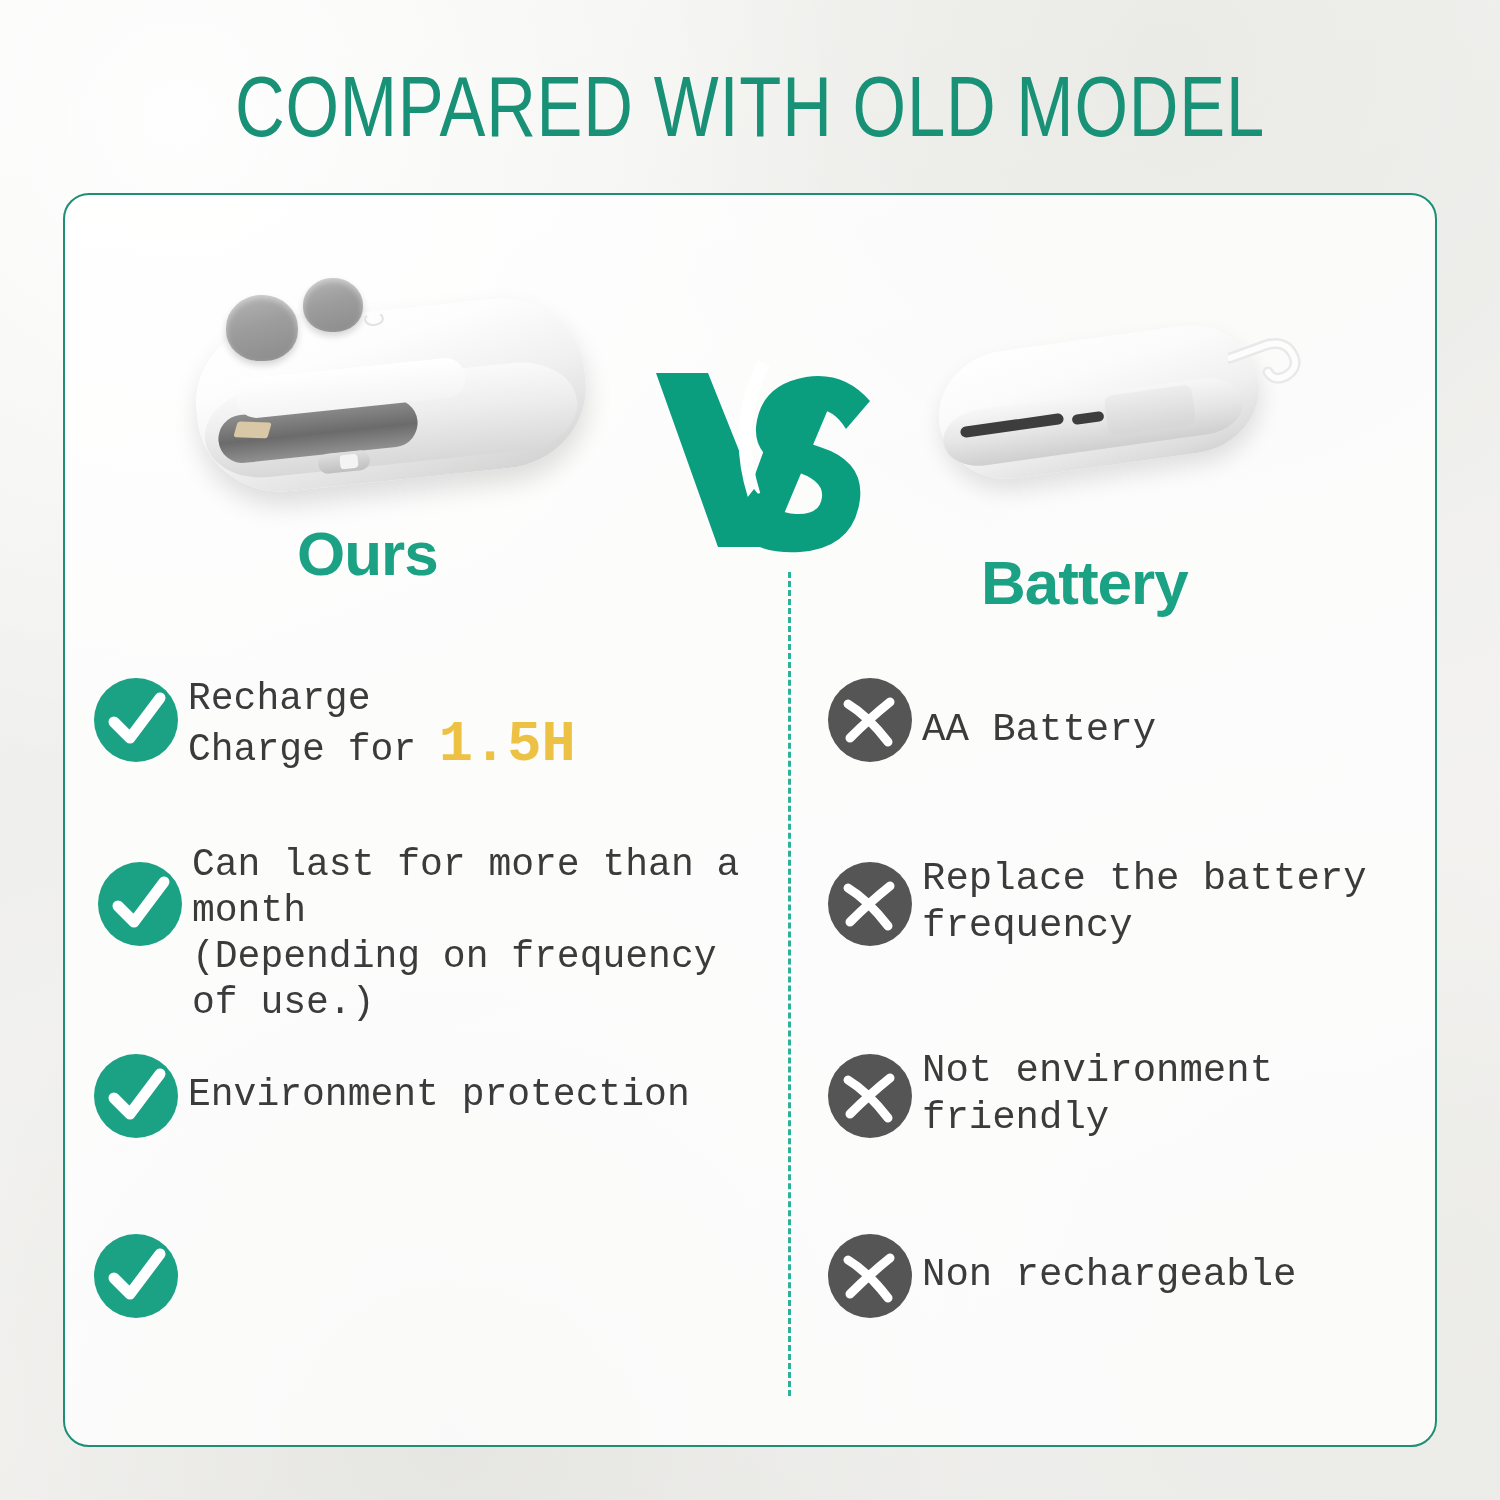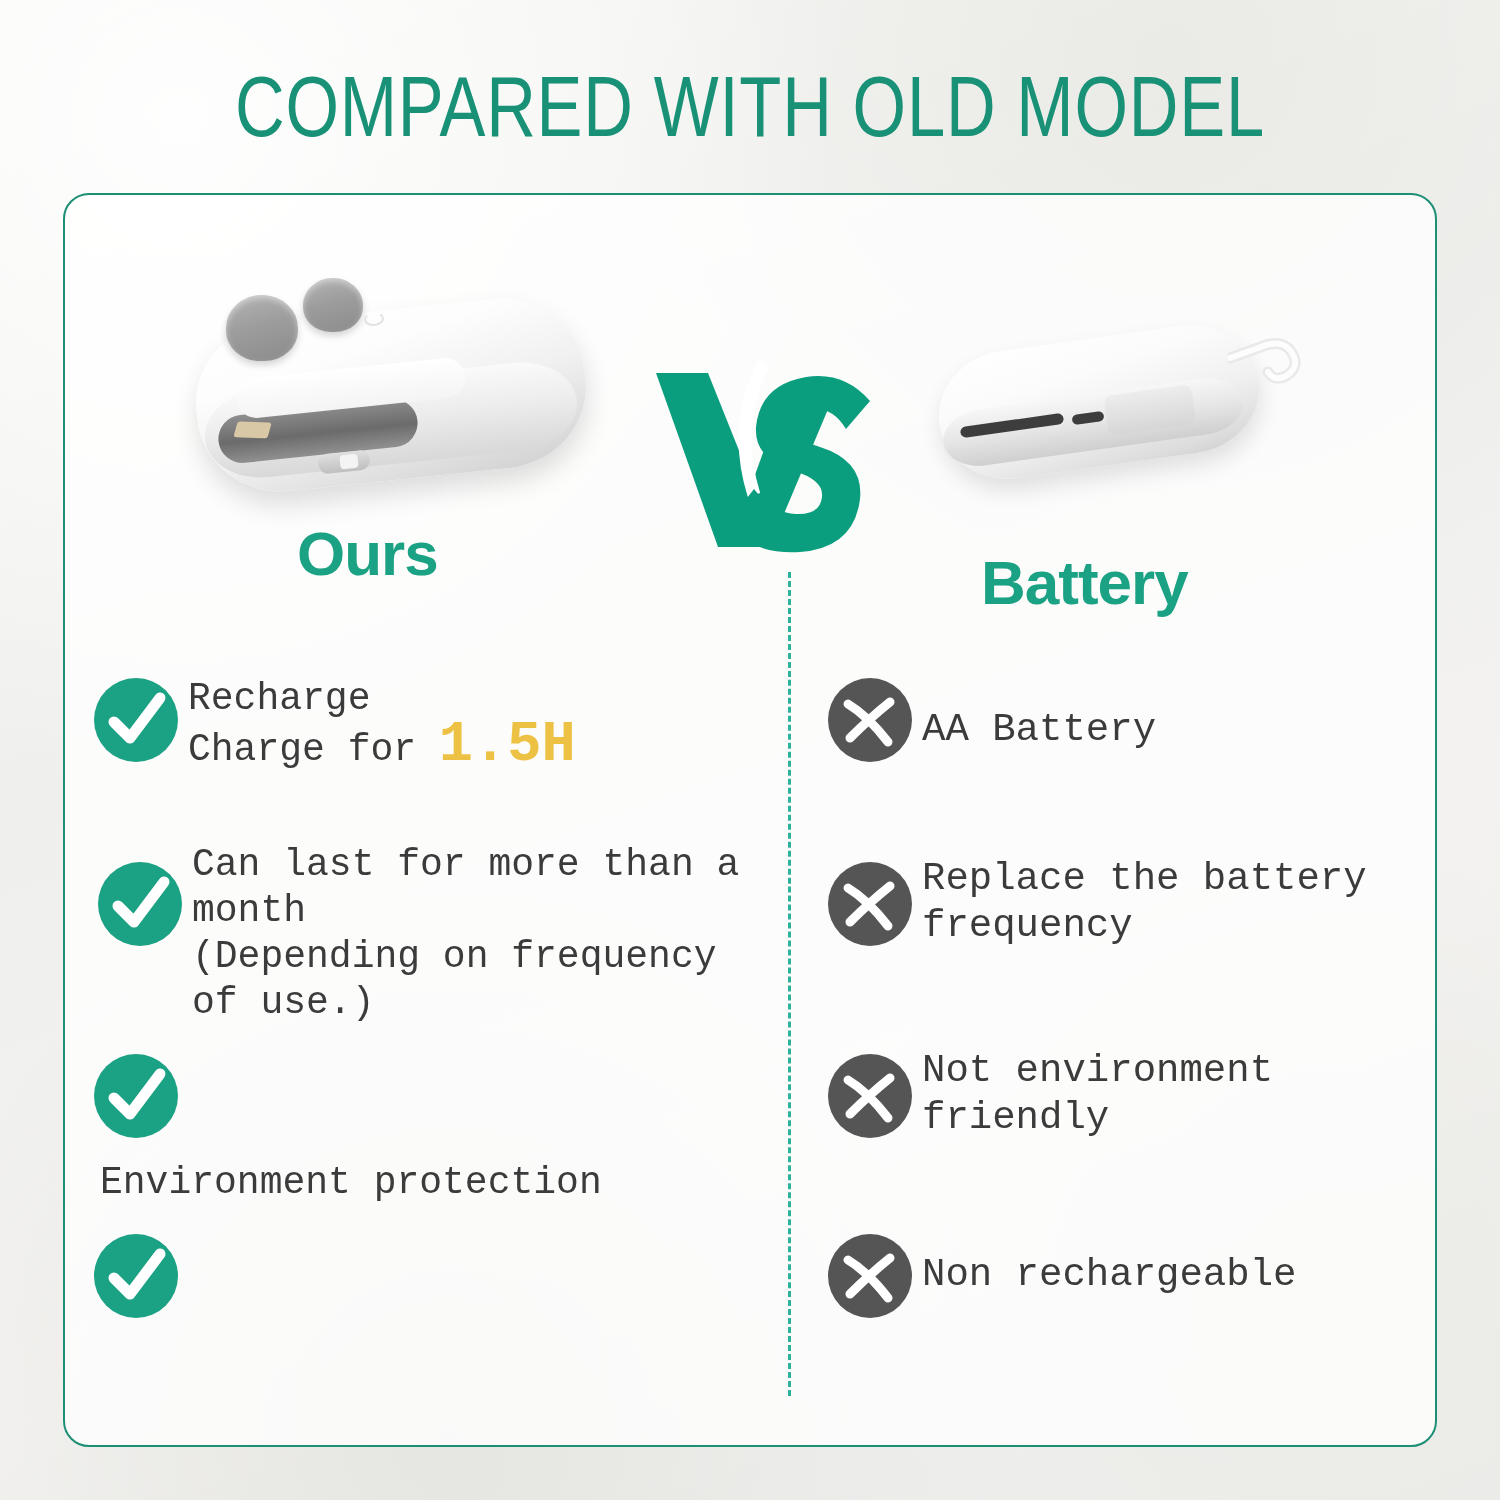--- a/index.html
+++ b/index.html
@@ -397,21 +397,21 @@
       <svg width="88" height="88" viewBox="0 0 88 88">
         <ellipse cx="44" cy="44" rx="42" ry="42" fill="#1ba183"></ellipse>
         <path d="M22 46 L38 62 L68 22" fill="none" stroke="#ffffff" stroke-width="11" stroke-linecap="round" stroke-linejoin="round"></path>
       </svg>
     </div>
     <div class="feature-text" style="margin-top:-18px;">Can last for more than a month
 (Depending on frequency
 of use.)</div>
   </div>
 
-  <div class="feature-row" style="top:376px;left:0px;flex-direction:column;">
+  <div class="feature-row" style="top:376px;left:0px;">
     <div class="badge badge-check">
       <svg width="88" height="88" viewBox="0 0 88 88">
         <ellipse cx="44" cy="44" rx="42" ry="42" fill="#1ba183"></ellipse>
         <path d="M22 46 L38 62 L68 22" fill="none" stroke="#ffffff" stroke-width="11" stroke-linecap="round" stroke-linejoin="round"></path>
       </svg>
     </div>
     <div class="feature-text" style="margin-top:20px;">Environment protection</div>
   </div>
 
   <div class="feature-row" style="top:556px;left:0px;">

